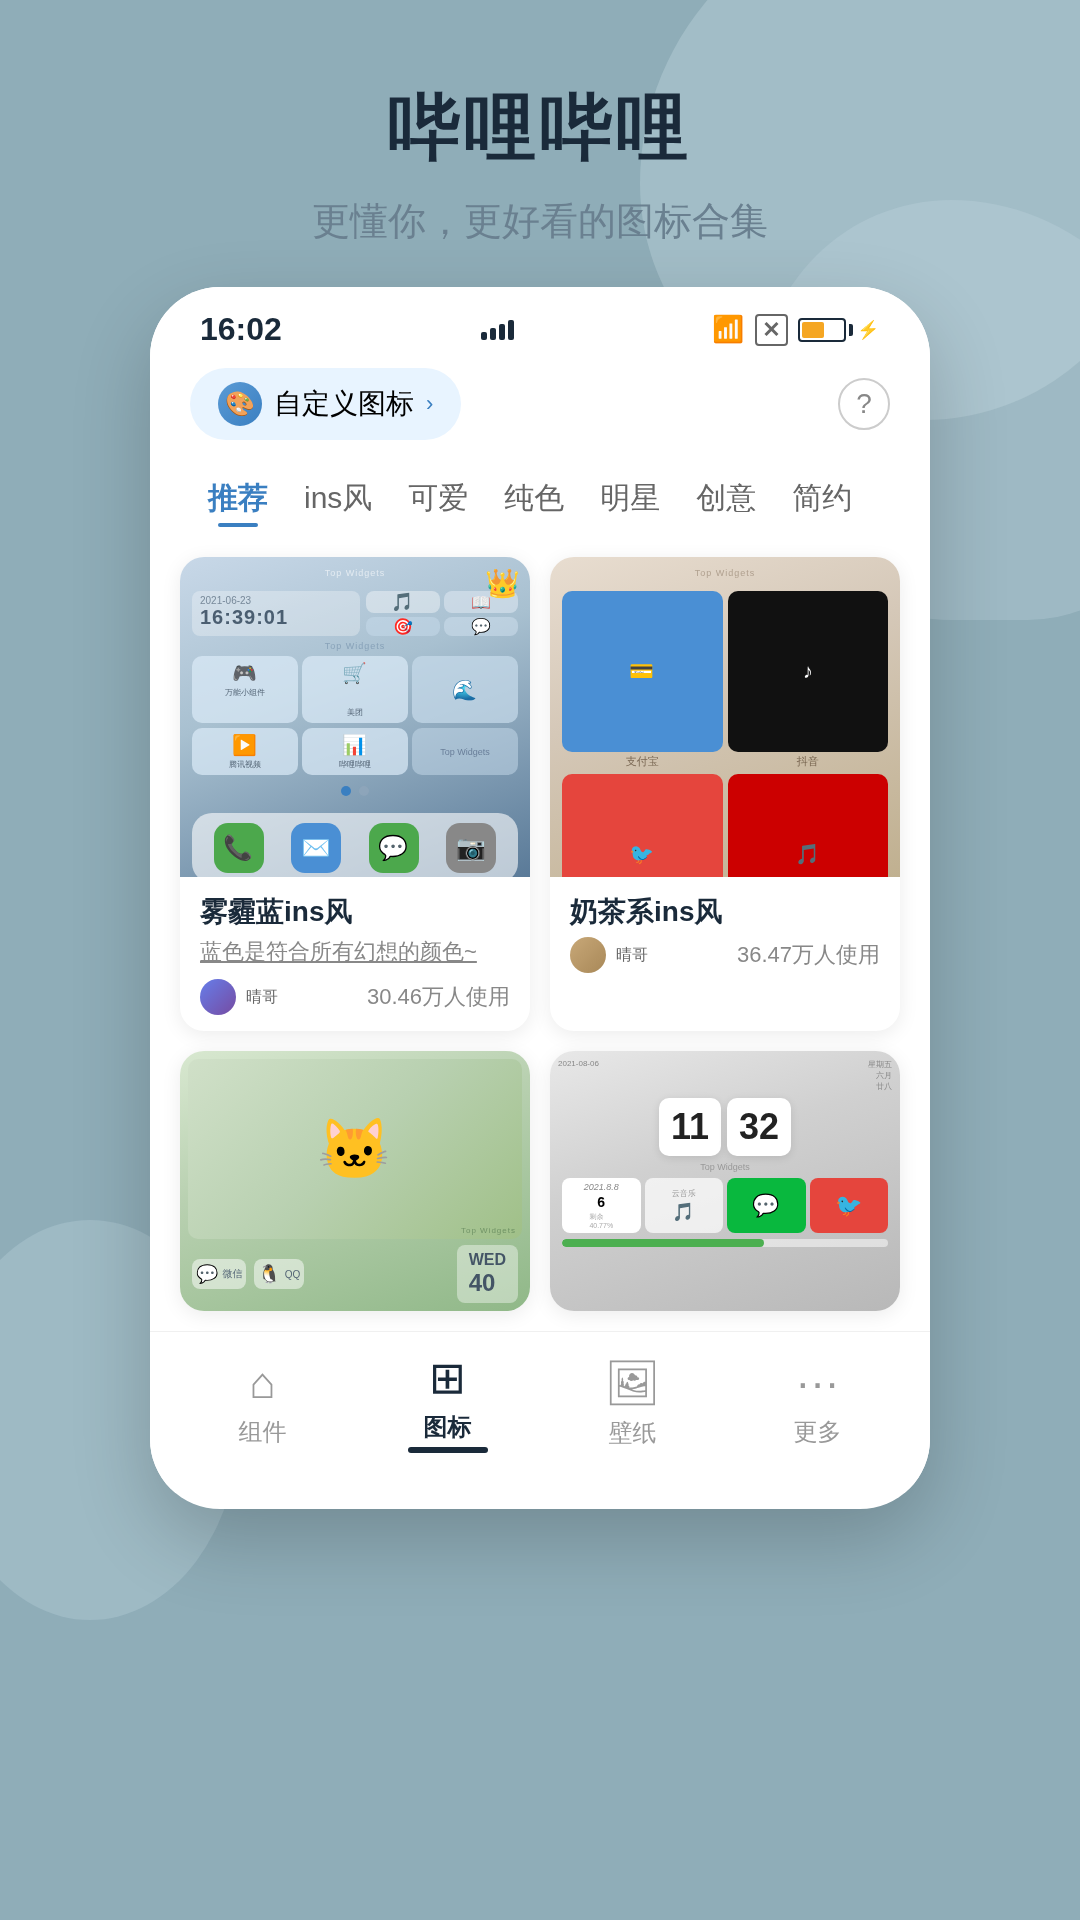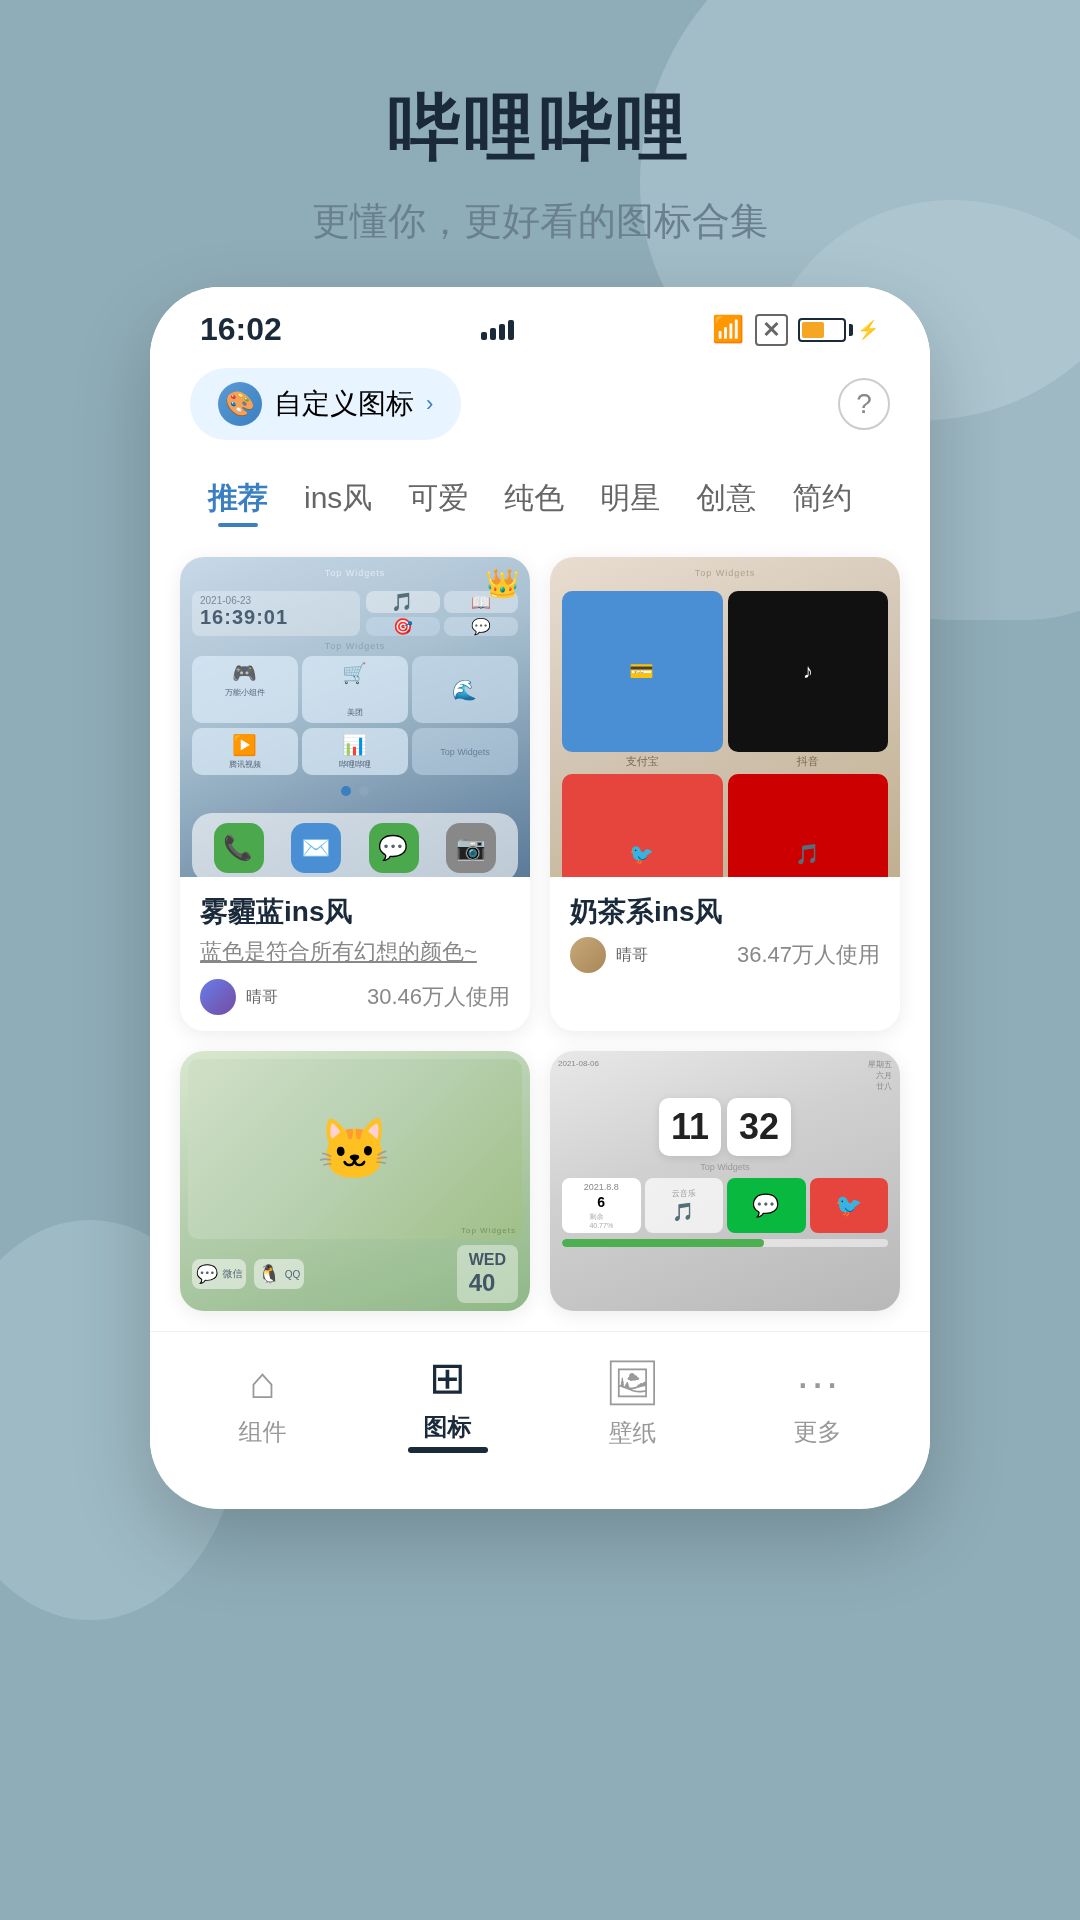--- a/index.html
+++ b/index.html
@@ -638,21 +638,21 @@
             <div style="margin-left:auto; text-align:right; font-size:8px; color:#888;">星期五<br>六月<br>廿八</div>
           </div>
           <div style="display:flex; gap:6px; justify-content:center; align-items:center;">
             <div style="background:white; border-radius:10px; padding:8px 12px; font-size:36px; font-weight:700; color:#222; box-shadow:0 2px 8px rgba(0,0,0,0.1);">11</div>
             <div style="background:white; border-radius:10px; padding:8px 12px; font-size:36px; font-weight:700; color:#222; box-shadow:0 2px 8px rgba(0,0,0,0.1);">32</div>
           </div>
           <div style="font-size:9px; color:#999; text-align:center;">Top Widgets</div>
 
           <div style="display:grid; grid-template-columns:1fr 1fr 1fr 1fr; gap:4px; padding:0 4px;">
             <div style="background:white; border-radius:8px; padding:4px; display:flex; flex-direction:column; align-items:center; gap:2px;">
-              <div style="font-size:9px; color:#888;">2021.8.8</div>
+              <div style="font-size:9px; color:#888;font-style:italic;">2021.8.8</div>
               <div style="font-size:14px; font-weight:700;">6</div>
               <div style="font-size:7px; color:#aaa;">剩余<br>40.77%</div>
             </div>
             <div style="background:rgba(255,255,255,0.7); border-radius:8px; padding:4px; display:flex; flex-direction:column; align-items:center; justify-content:center; gap:2px;">
               <div style="font-size:8px; color:#999;">云音乐</div>
               <div style="font-size:18px;">🎵</div>
             </div>
             <div style="background:#09b83e; border-radius:8px; display:flex; align-items:center; justify-content:center; font-size:22px;">💬</div>
             <div style="background:#e5453d; border-radius:8px; display:flex; align-items:center; justify-content:center; font-size:22px;">🐦</div>
           </div>

